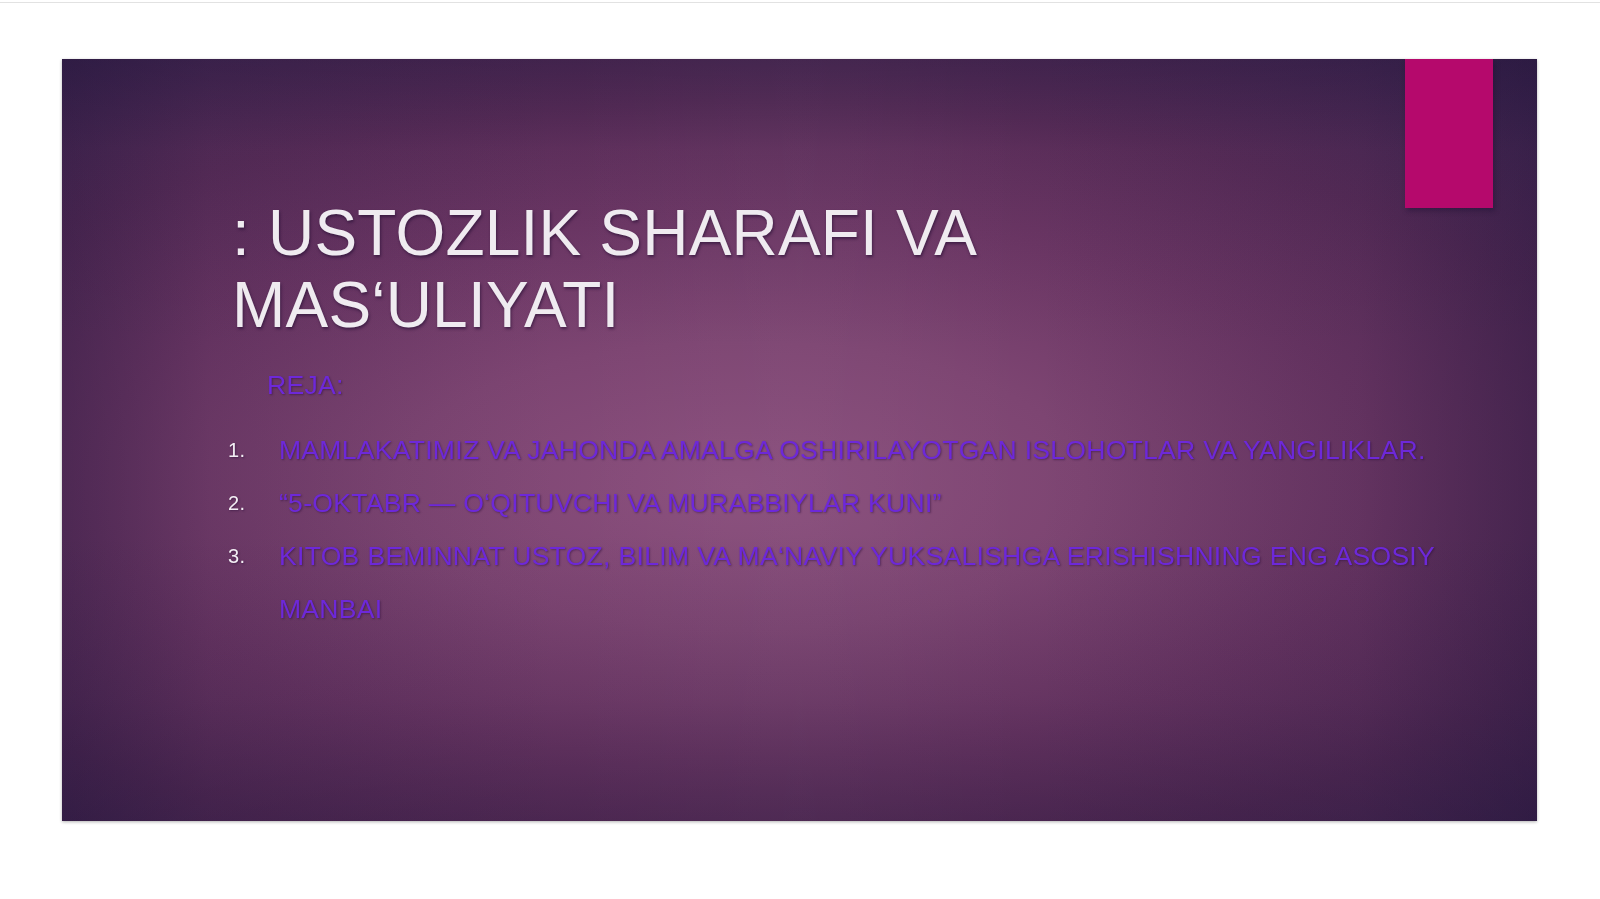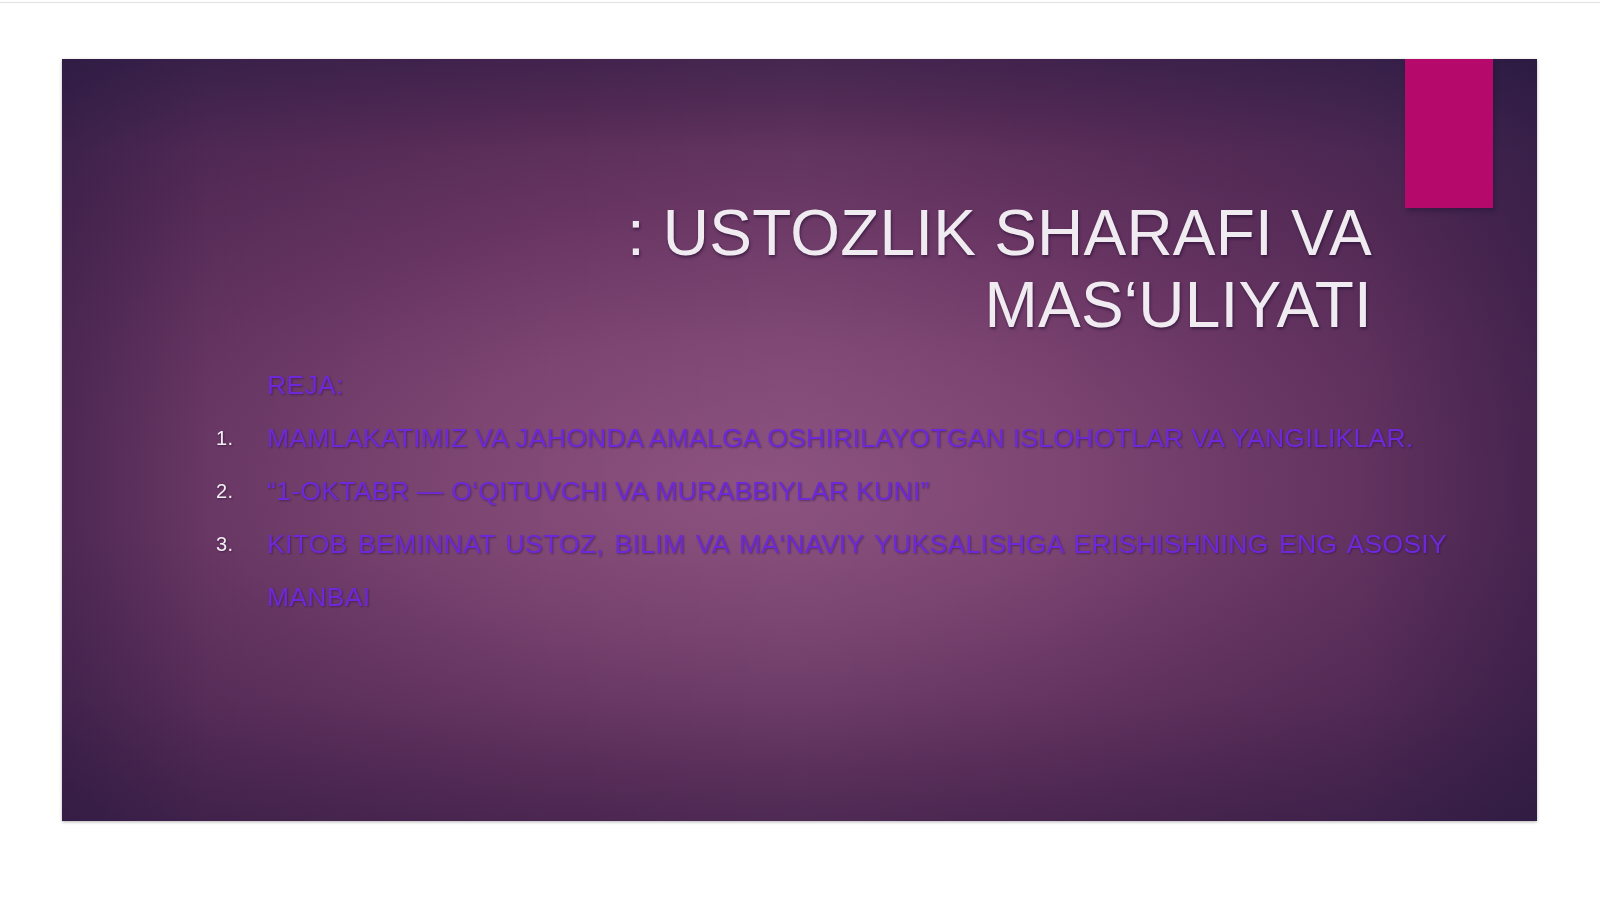--- a/index.html
+++ b/index.html
@@ -88,21 +88,21 @@
     box-shadow: 2px 3px 5px rgba(30,15,50,0.45);
     z-index: 5;
   }
 
   
   #title {
     position: absolute;
     left: 170px;
     top: 95px;
     width: 1140px;
-    text-align: right;
+    text-align: left;
     color: #efebf0;
     font-size: 64px;
     line-height: 1.13;
     font-weight: 400;
     letter-spacing: 0.2px;
     text-shadow: 1px 2px 3px rgba(30,10,45,0.55);
     white-space: pre-line;
   }
 
   
@@ -115,21 +115,21 @@
     font-size: 26.5px;
     line-height: 53px;
     letter-spacing: 0.3px;
   }
   .reja-head {
     margin: 0 0 0 65px;
     text-shadow: 1px 1px 2px rgba(40,12,55,0.45);
   }
   ol.reja {
     list-style: none;
-    margin: 0;
+    margin: 12px;
     padding: 0;
     counter-reset: reja;
   }
   ol.reja > li {
     position: relative;
     padding-left: 65px;
     text-align: justify;
     text-align-last: left;
     text-shadow: 1px 1px 2px rgba(40,12,55,0.45);
   }
@@ -164,18 +164,18 @@
 
   <h1 id="title">: USTOZLIK SHARAFI VA
 MAS‘ULIYATI</h1>
 
   <div id="body-block">
 
     <p class="reja-head">REJA:</p>
 
     <ol class="reja">
       <li>MAMLAKATIMIZ VA JAHONDA AMALGA OSHIRILAYOTGAN ISLOHOTLAR VA YANGILIKLAR.</li>
-      <li class="one-line">“1-OKTABR — O‘QITUVCHI VA MURABBIYLAR KUNI”</li>
+      <li class="one-line">“5-OKTABR — O‘QITUVCHI VA MURABBIYLAR KUNI”</li>
       <li>KITOB BEMINNAT USTOZ, BILIM VA MA‘NAVIY YUKSALISHGA ERISHISHNING ENG ASOSIY MANBAI</li>
     </ol>
 
   </div>
 </div>
 
 </body></html>

